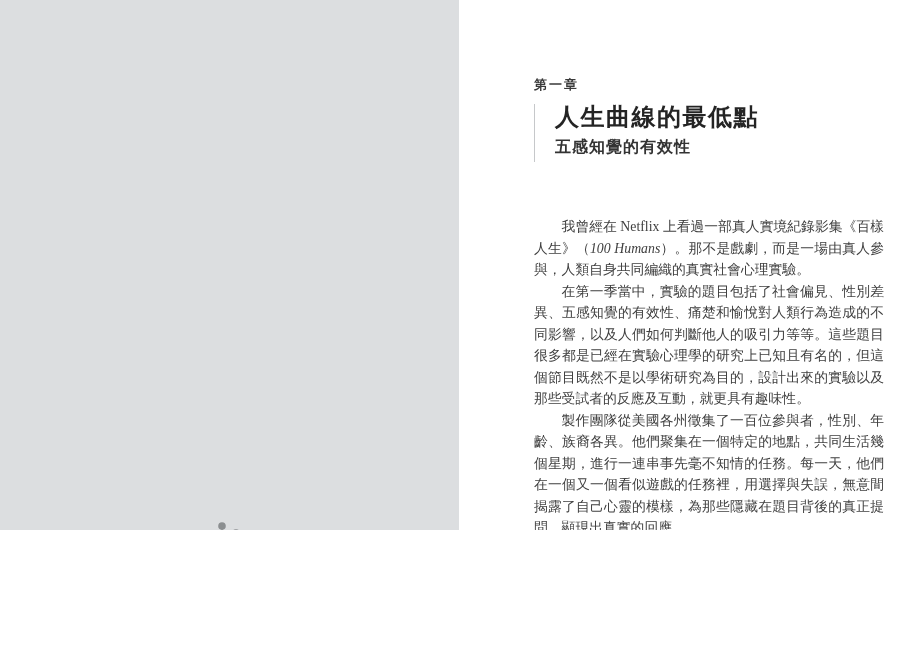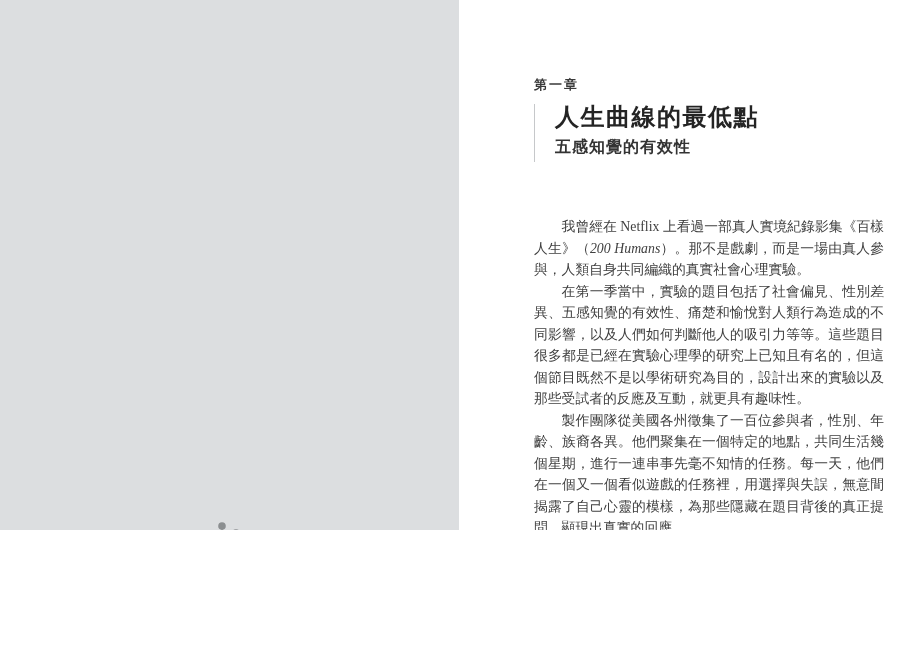--- a/index.html
+++ b/index.html
@@ -145,21 +145,21 @@
   <div class="page-right">
 
     <div class="chapter-label">第一章</div>
 
     <div class="title-block">
       <h1 class="chapter-title">人生曲線的最低點</h1>
       <h2 class="chapter-subtitle">五感知覺的有效性</h2>
     </div>
 
     <div class="body-text">
-      <p><span>我曾經在 Netflix 上看過一部真人實境紀錄影集《百樣人生》（</span><em>200 Humans</em><span>）。那不是戲劇，而是一場由真人參與，人類自身共同編織的真實社會心理實驗。</span></p>
+      <p><span>我曾經在 Netflix 上看過一部真人實境紀錄影集《百樣人生》（</span><em>100 Humans</em><span>）。那不是戲劇，而是一場由真人參與，人類自身共同編織的真實社會心理實驗。</span></p>
       <p>在第一季當中，實驗的題目包括了社會偏見、性別差異、五感知覺的有效性、痛楚和愉悅對人類行為造成的不同影響，以及人們如何判斷他人的吸引力等等。這些題目很多都是已經在實驗心理學的研究上已知且有名的，但這個節目既然不是以學術研究為目的，設計出來的實驗以及那些受試者的反應及互動，就更具有趣味性。</p>
       <p>製作團隊從美國各州徵集了一百位參與者，性別、年齡、族裔各異。他們聚集在一個特定的地點，共同生活幾個星期，進行一連串事先毫不知情的任務。每一天，他們在一個又一個看似遊戲的任務裡，用選擇與失誤，無意間揭露了自己心靈的模樣，為那些隱藏在題目背後的真正提問，顯現出真實的回應。</p>
     </div>
 
     <div class="page-footer">
       <div class="running-head">
         <span>第一章</span><span class="rh-gap"></span><span>人生曲線的最低點</span>
       </div>
       <div class="page-number">17</div>
     </div>

